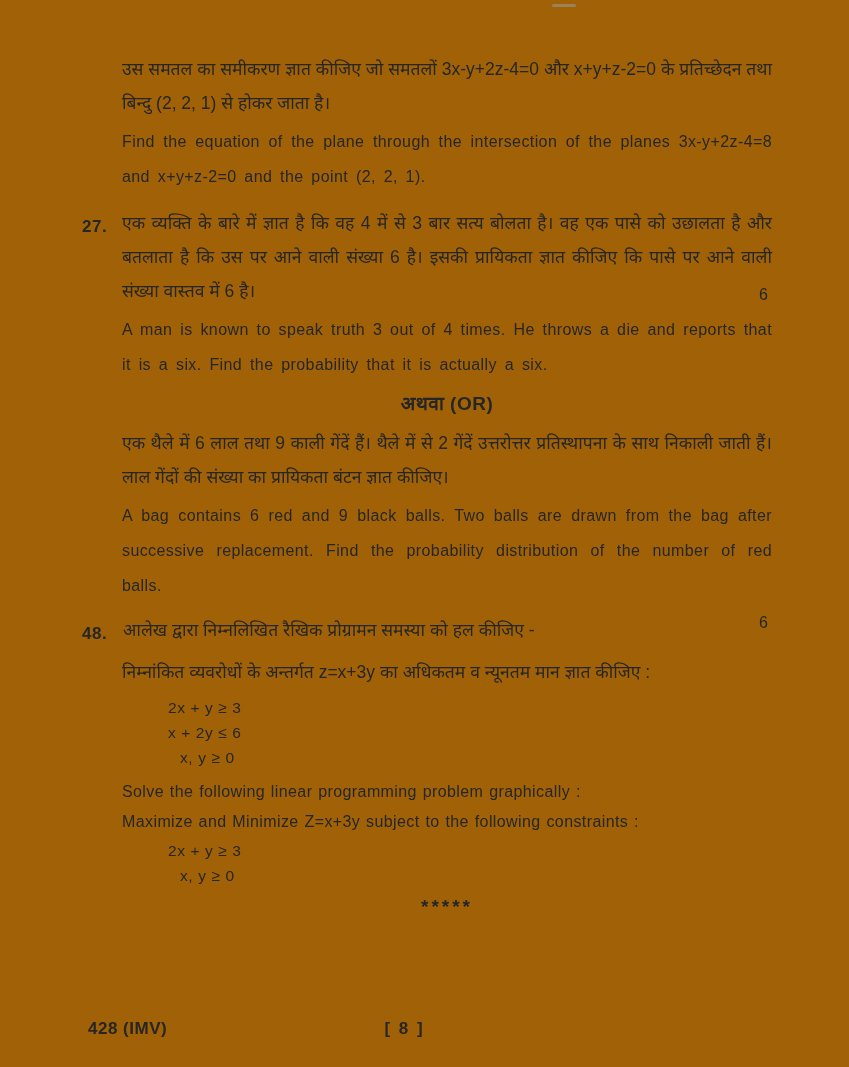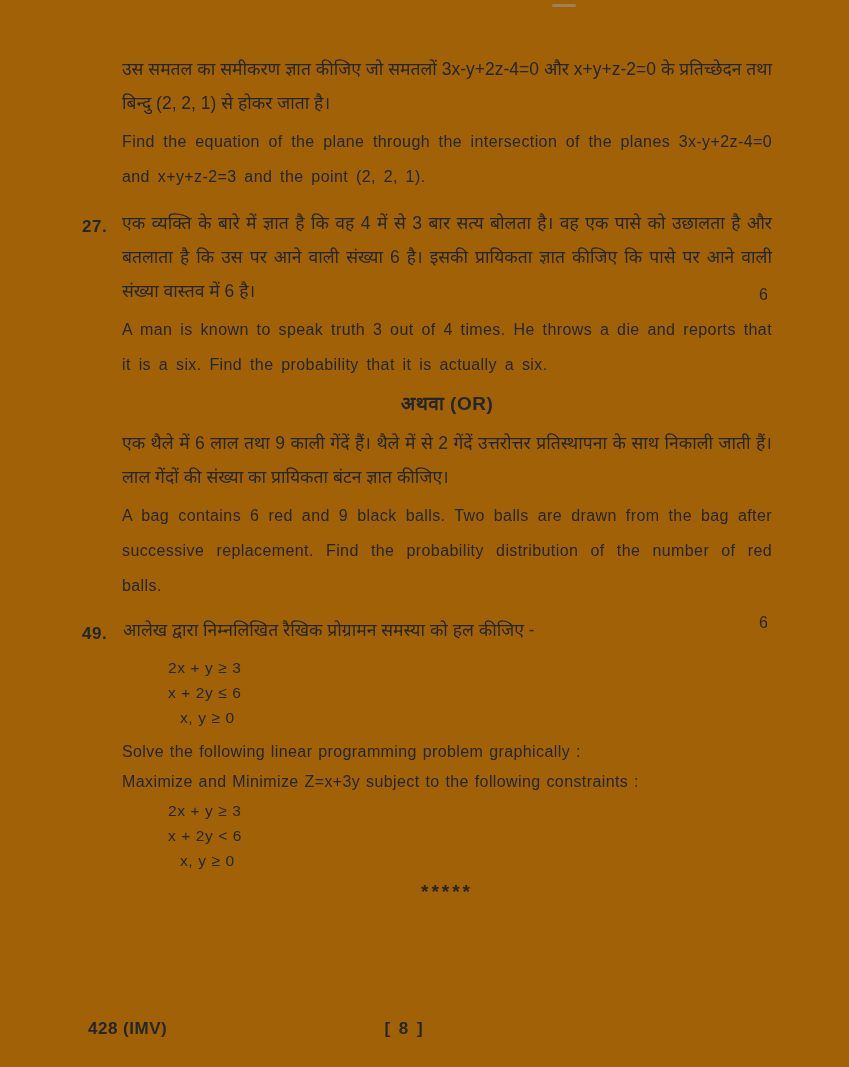--- a/index.html
+++ b/index.html
@@ -120,58 +120,58 @@
 <body>
 
 <div class="page">
 
   <div class="corner-mark"></div>
 
   <main class="content">
 
     <section class="question sec-q26">
       <p class="hindi">उस समतल का समीकरण ज्ञात कीजिए जो समतलों 3x-y+2z-4=0 और x+y+z-2=0 के प्रतिच्छेदन तथा बिन्दु (2, 2, 1) से होकर जाता है।</p>
-      <p class="english">Find the equation of the plane through the intersection of the planes 3x-y+2z-4=0 and x+y+z-2=3 and the point (2, 2, 1).</p>
+      <p class="english">Find the equation of the plane through the intersection of the planes 3x-y+2z-4=8 and x+y+z-2=0 and the point (2, 2, 1).</p>
     </section>
 
     <section class="question sec-q27">
       <span class="q-num">27.</span>
       <div class="with-marks">
         <p class="hindi">एक व्यक्ति के बारे में ज्ञात है कि वह 4 में से 3 बार सत्य बोलता है। वह एक पासे को उछालता है और बतलाता है कि उस पर आने वाली संख्या 6 है। इसकी प्रायिकता ज्ञात कीजिए कि पासे पर आने वाली संख्या वास्तव में 6 है।</p>
         <span class="marks marks-bottom">6</span>
       </div>
       <p class="english">A man is known to speak truth 3 out of 4 times.  He throws a die and reports that it is a six. Find the probability that it is actually a six.</p>
     </section>
 
     <h3 class="or-divider">अथवा (OR)</h3>
 
     <section class="question sec-or">
       <p class="hindi">एक थैले में 6 लाल तथा 9 काली गेंदें हैं। थैले में से 2 गेंदें उत्तरोत्तर प्रतिस्थापना के साथ निकाली जाती हैं। लाल गेंदों की संख्या का प्रायिकता बंटन ज्ञात कीजिए।</p>
       <p class="english">A bag contains 6 red and 9 black balls. Two balls are drawn from the bag after successive replacement. Find the probability distribution of the number of red balls.</p>
     </section>
 
     <section class="question">
-      <span class="q-num">49.</span>
+      <span class="q-num">48.</span>
       <div class="with-marks q28-intro">
         <p class="hindi" style="margin:1px">आलेख द्वारा निम्नलिखित रैखिक प्रोग्रामन समस्या को हल कीजिए -</p>
         <span class="marks marks-top">6</span>
       </div>
+      <p class="hindi q28-sub">निम्नांकित व्यवरोधों के अन्तर्गत z=x+3y का अधिकतम व न्यूनतम मान ज्ञात कीजिए :</p>
 
       <div class="constraints">
         <p class="constraint">2x + y ≥ 3</p>
         <p class="constraint">x + 2y ≤ 6</p>
         <p class="constraint indent">x, y ≥ 0</p>
       </div>
 
       <p class="english tight">Solve the following linear programming problem graphically :</p>
       <p class="english tight">Maximize and Minimize Z=x+3y subject to the following constraints :</p>
 
       <div class="constraints">
         <p class="constraint">2x + y ≥ 3</p>
-        <p class="constraint">x + 2y &lt; 6</p>
         <p class="constraint indent">x, y ≥ 0</p>
       </div>
     </section>
 
     <div class="end-marker">*****</div>
 
   </main>
 
   <footer class="page-footer">
     <span class="footer-left">428 (IMV)</span>

